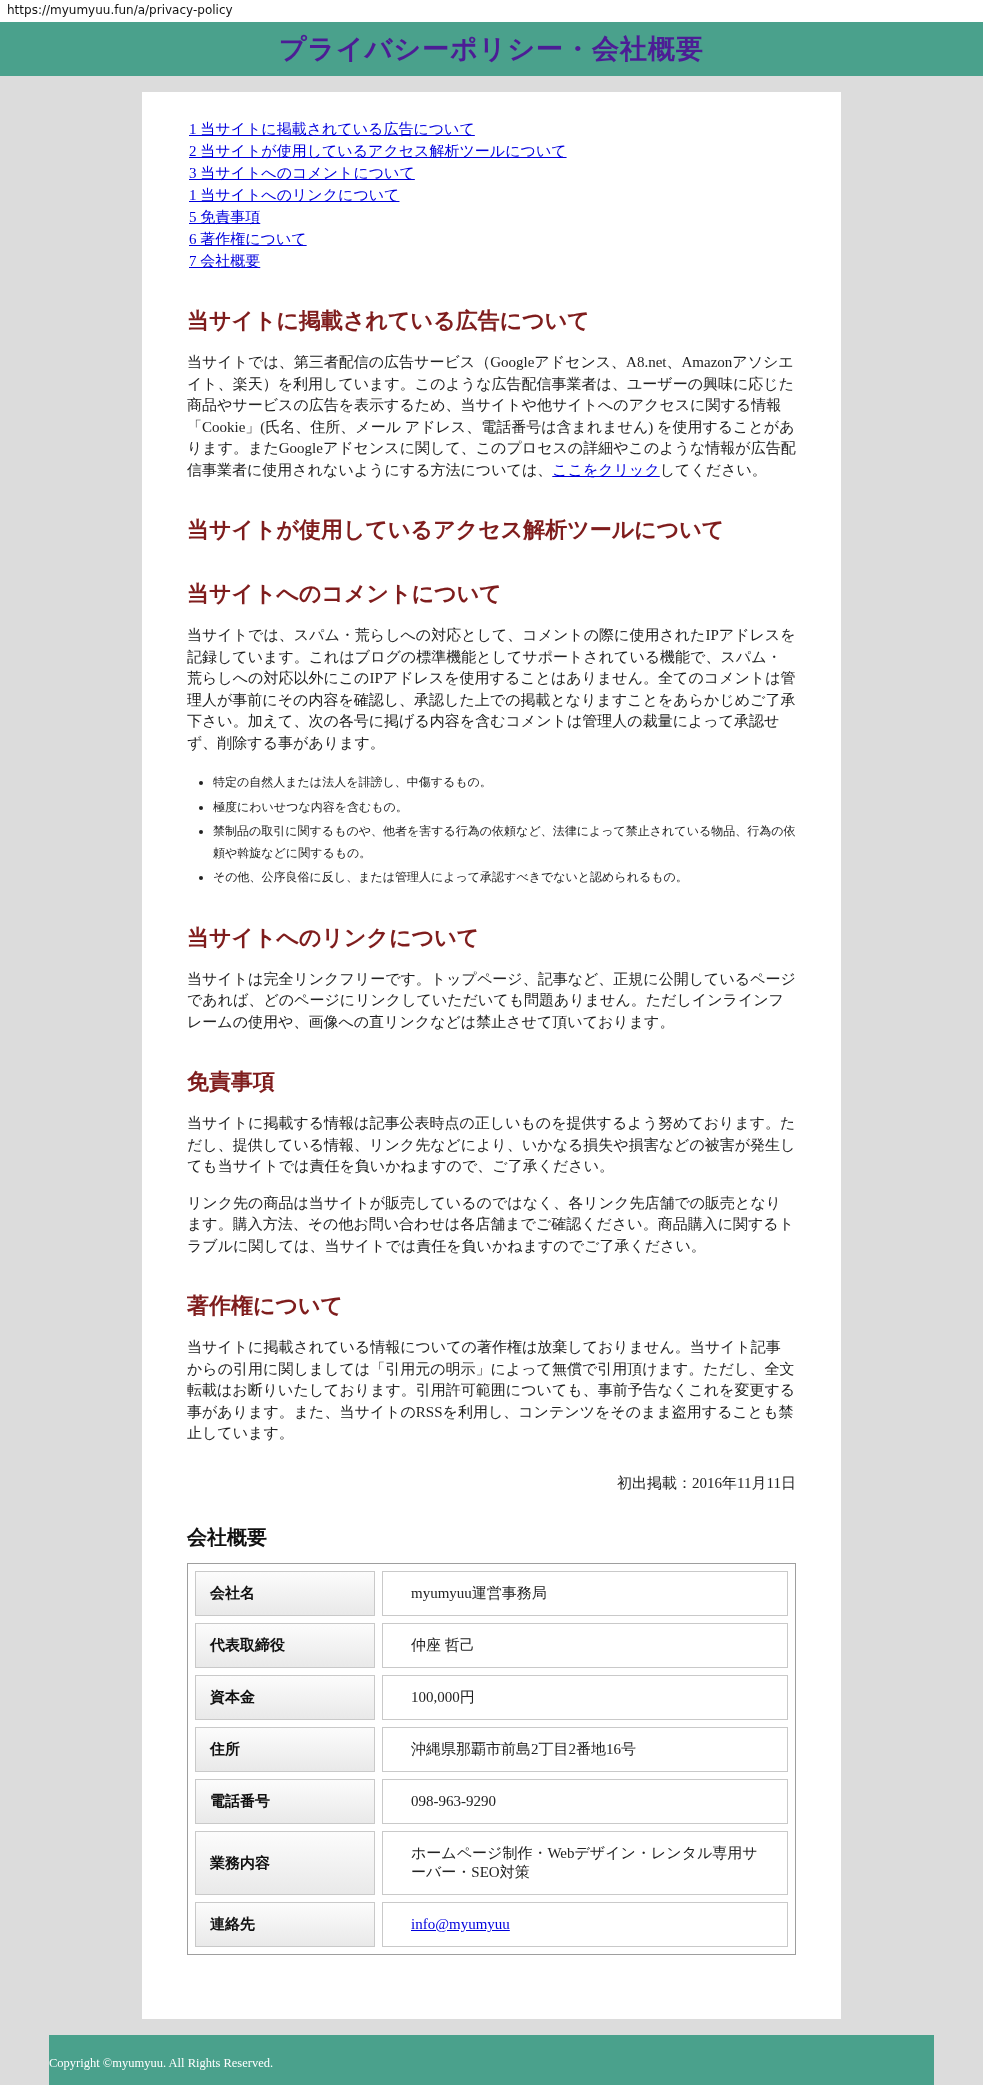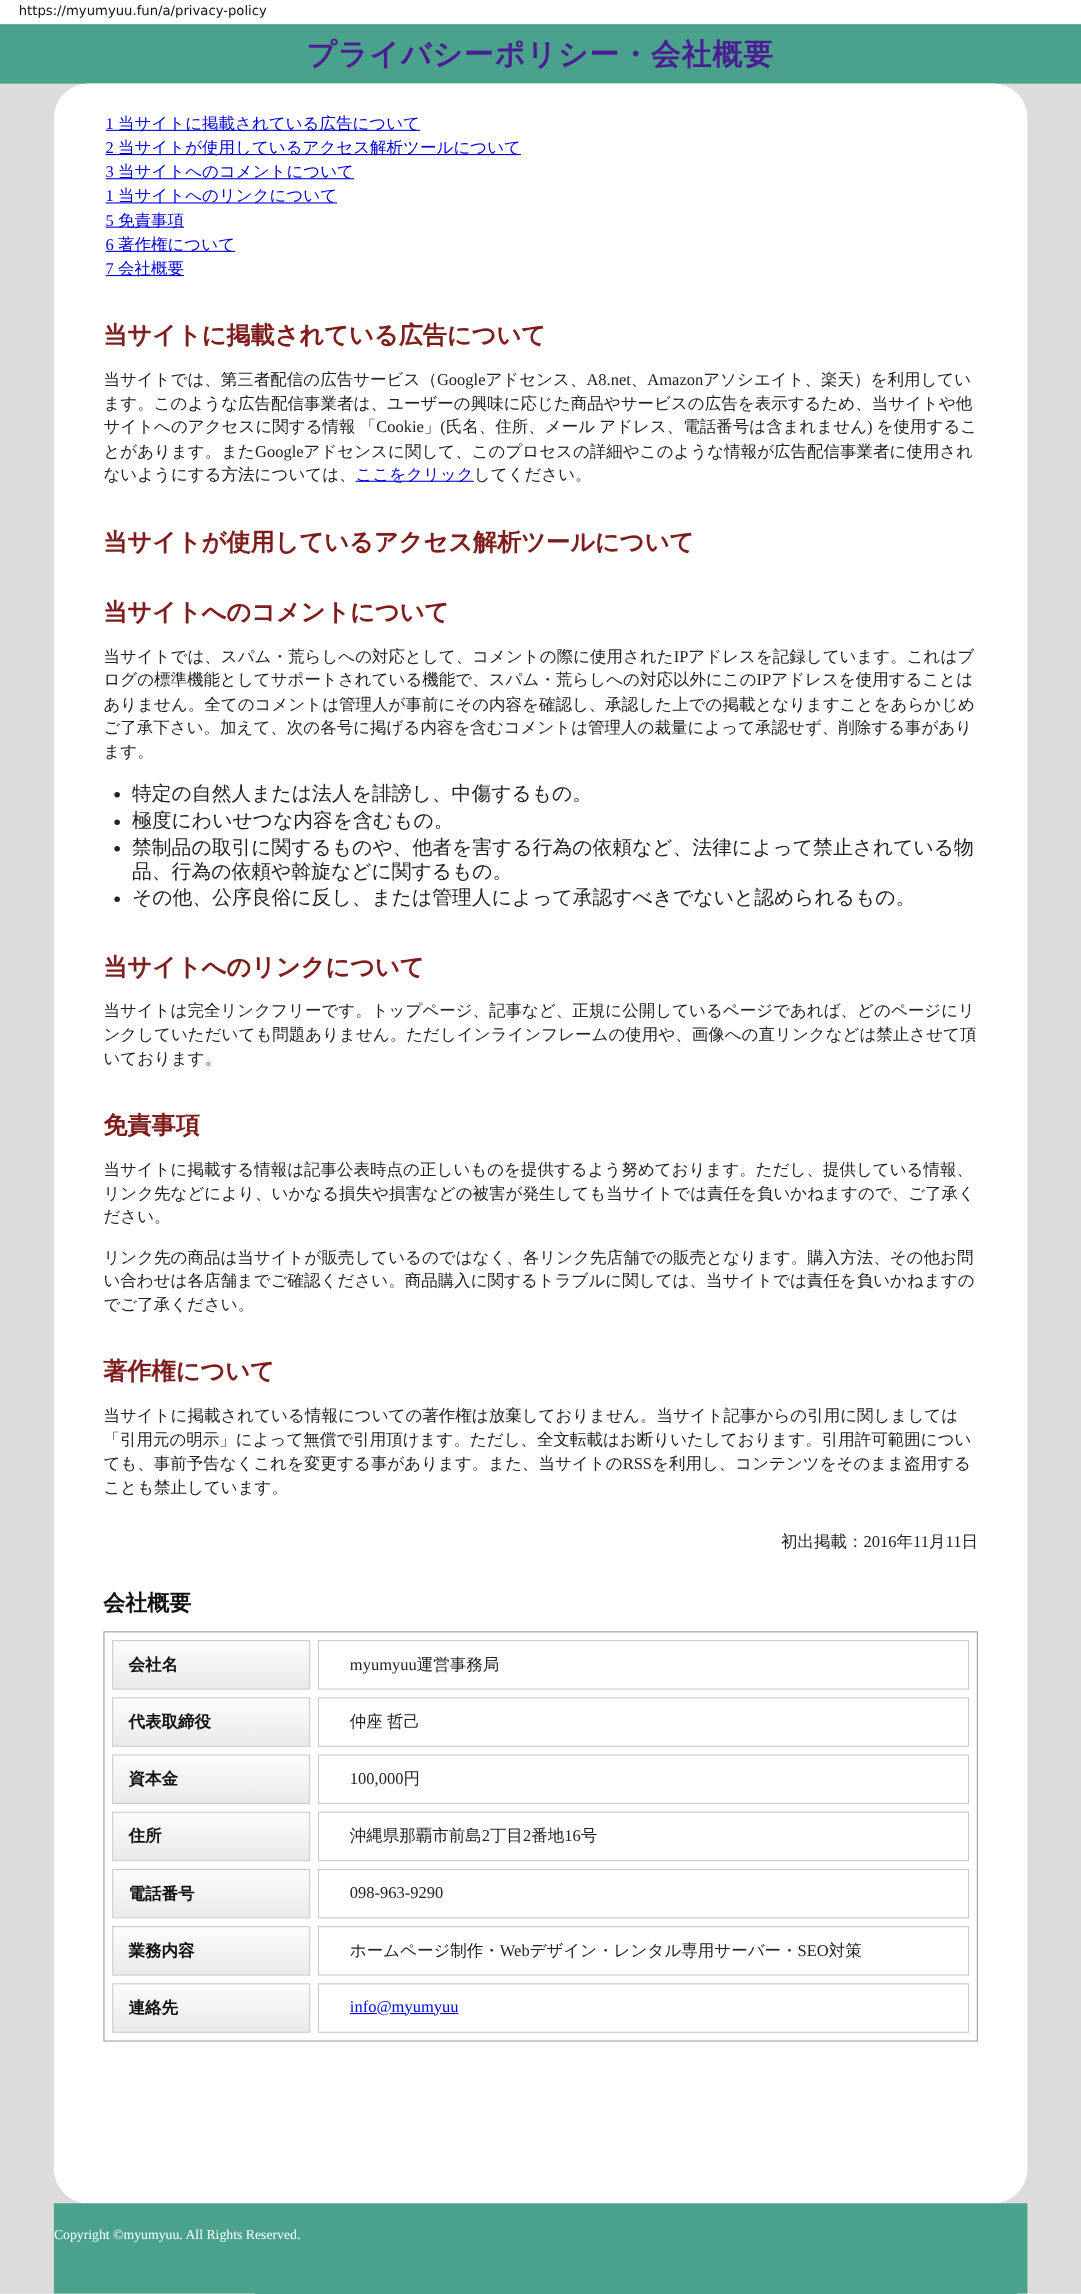--- a/index.html
+++ b/index.html
@@ -10,21 +10,21 @@
     overflow: hidden;
     background: #dcdcdc;
     font-family: "Liberation Serif", "DejaVu Serif", serif;
     color: #222222;
   }
   
   .urlbar {
     background: #ffffff;
     height: 22px;
     line-height: 20px;
-    padding: 0 17px;
+    padding: 0 7px;
     font-family: "DejaVu Sans", "Liberation Sans", sans-serif;
     font-size: 12px;
     color: #111111;
     white-space: nowrap;
   }
   
   .banner {
     background: #4aa18c;
     height: 54px;
   }
@@ -33,27 +33,26 @@
     line-height: 54px;
     text-align: center;
     color: #4c1d95;
     font-family: "Liberation Sans", "DejaVu Sans", sans-serif;
     font-size: 27px;
     font-weight: bold;
     letter-spacing: 1px;
   }
   
   .page {
-    width: 885px;
+    width: 699px;
     min-height: 1927px;
-    margin: 0 auto;
+    margin: 16px auto;
     background: #ffffff;
     padding: 10px 45px 18px 45px;
     box-sizing: border-box;
-    border-radius: 31px;
   }
   a { color: #0000dd; text-decoration: underline; }
   
   .toc ul {
     list-style: none;
     margin: 16px 0 28px 0;
     padding: 0 0 0 2px;
   }
   .toc li { line-height: 22px; }
   .toc a { font-size: 15px; }
@@ -69,24 +68,23 @@
     font-size: 15px;
     line-height: 21.5px;
     margin: 15px 0;
     text-align: left;
   }
   ul.rules {
     margin: 18px 0;
     padding-left: 26px;
   }
   ul.rules li {
-    font-size: 18px;
+    font-size: 12px;
     line-height: 21.5px;
     margin: 3px 0;
-    font-family: Liberation Mono, monospace;
   }
   .first-pub {
     text-align: right;
     margin: 28px 0 24px 0;
   }
   
   h3.company-heading {
     font-family: "Liberation Sans", "DejaVu Sans", sans-serif;
     font-size: 20px;
     font-weight: bold;

